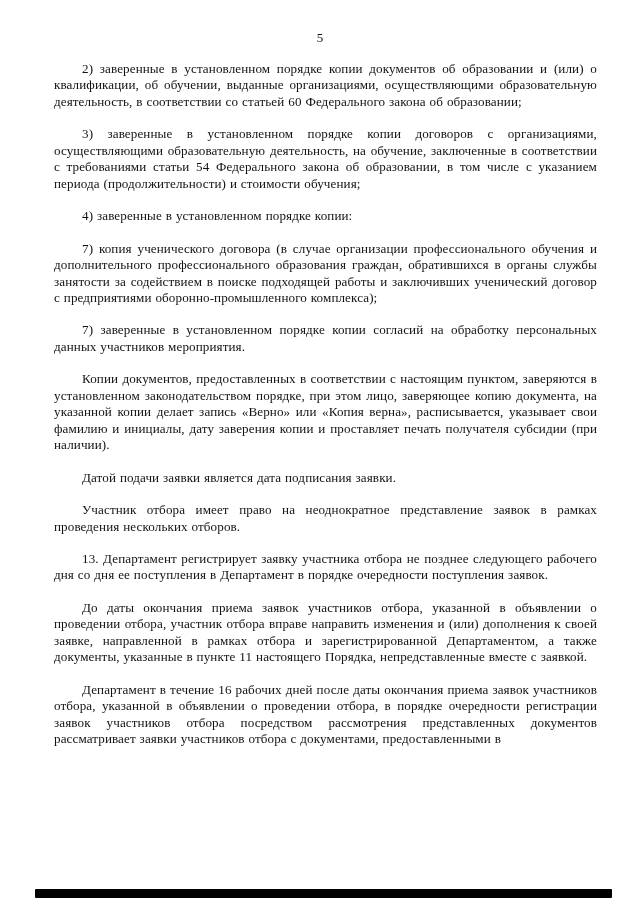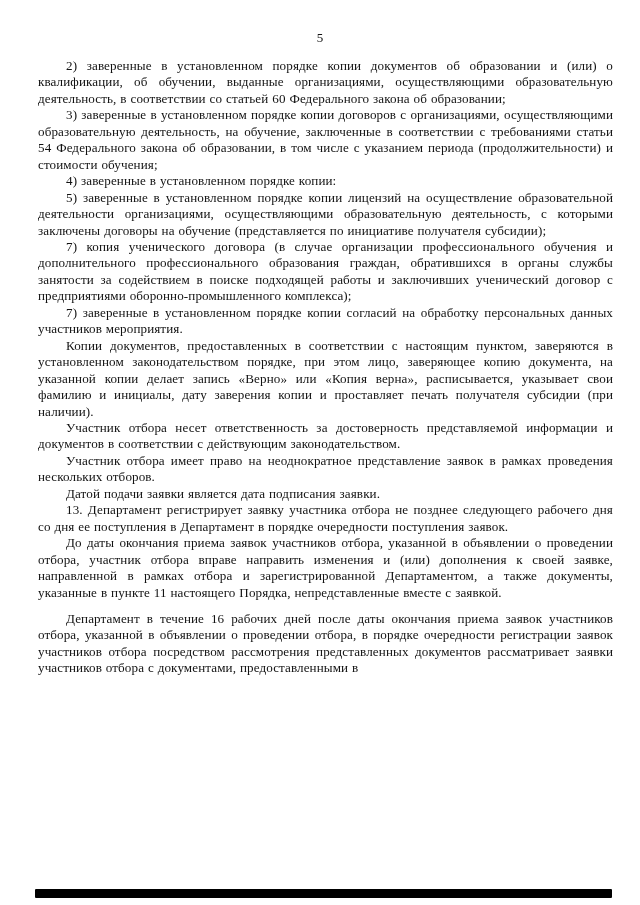--- a/index.html
+++ b/index.html
@@ -24,21 +24,21 @@
     line-height: 14px;
   }
   .content {
     margin: 13px 27px 0 38px;
     font-size: 13.1px;
     line-height: 16.45px;
     text-align: justify;
     letter-spacing: 0.1px;
   }
   .content p {
-    margin: 0;
+    margin: 16px;
     padding: 0;
     text-indent: 28px;
     word-spacing: 0.5px;
   }
   .content p.gap-before {
     margin-top: 10px;
   }
   .scan-bar {
     position: absolute;
     left: 35px;
@@ -51,25 +51,23 @@
 </style>
 </head>
 <body>
 
 <div class="page">
   <div class="page-number">5</div>
   <div class="content">
     <p>2) заверенные в установленном порядке копии документов об образовании и (или) о квалификации, об обучении, выданные организациями, осуществляющими образовательную деятельность, в соответствии со статьей 60 Федерального закона об образовании;</p>
     <p>3) заверенные в установленном порядке копии договоров с организациями, осуществляющими образовательную деятельность, на обучение, заключенные в соответствии с требованиями статьи 54 Федерального закона об образовании, в том числе с указанием периода (продолжительности) и стоимости обучения;</p>
     <p>4) заверенные в установленном порядке копии:</p>
-    <p>5) заверенные в установленном порядке копии лицензий на осуществление образовательной деятельности организациями, осуществляющими образовательную деятельность, с которыми заключены договоры на обучение (представляется по инициативе получателя субсидии);</p>
     <p>7) копия ученического договора (в случае организации профессионального обучения и дополнительного профессионального образования граждан, обратившихся в органы службы занятости за содействием в поиске подходящей работы и заключивших ученический договор с предприятиями оборонно-промышленного комплекса);</p>
     <p>7) заверенные в установленном порядке копии согласий на обработку персональных данных участников мероприятия.</p>
     <p>Копии документов, предоставленных в соответствии с настоящим пунктом, заверяются в установленном законодательством порядке, при этом лицо, заверяющее копию документа, на указанной копии делает запись «Верно» или «Копия верна», расписывается, указывает свои фамилию и инициалы, дату заверения копии и проставляет печать получателя субсидии (при наличии).</p>
-    <p>Участник отбора несет ответственность за достоверность представляемой информации и документов в соответствии с действующим законодательством.</p>
+    <p>Датой подачи заявки является дата подписания заявки.</p>
     <p>Участник отбора имеет право на неоднократное представление заявок в рамках проведения нескольких отборов.</p>
-    <p>Датой подачи заявки является дата подписания заявки.</p>
     <p>13. Департамент регистрирует заявку участника отбора не позднее следующего рабочего дня со дня ее поступления в Департамент в порядке очередности поступления заявок.</p>
     <p>До даты окончания приема заявок участников отбора, указанной в объявлении о проведении отбора, участник отбора вправе направить изменения и (или) дополнения к своей заявке, направленной в рамках отбора и зарегистрированной Департаментом, а также документы, указанные в пункте 11 настоящего Порядка, непредставленные вместе с заявкой.</p>
     <p class="gap-before">Департамент в течение 16 рабочих дней после даты окончания приема заявок участников отбора, указанной в объявлении о проведении отбора, в порядке очередности регистрации заявок участников отбора посредством рассмотрения представленных документов рассматривает заявки участников отбора с документами, предоставленными в</p>
   </div>
   <div class="scan-bar"></div>
 </div>
 
 </body></html>

